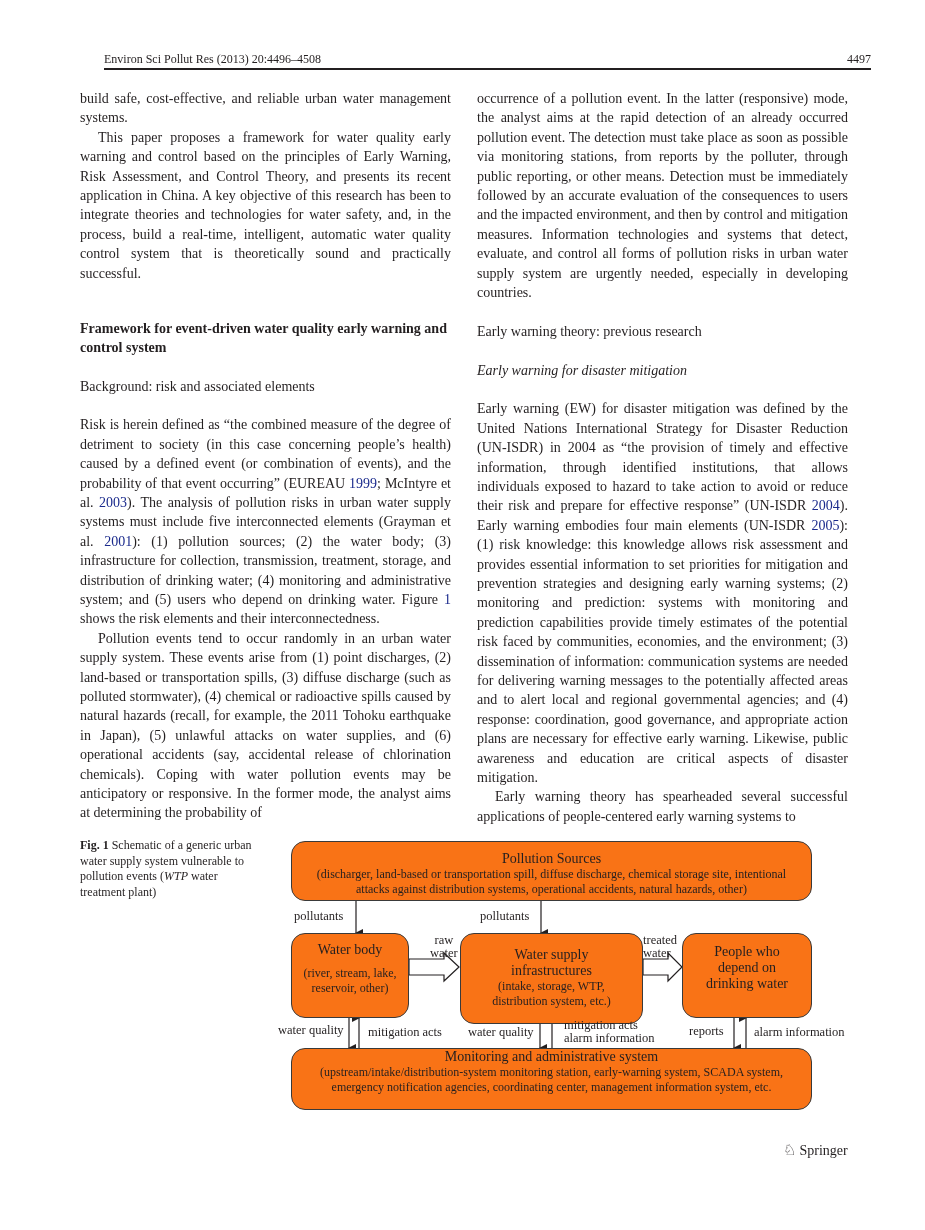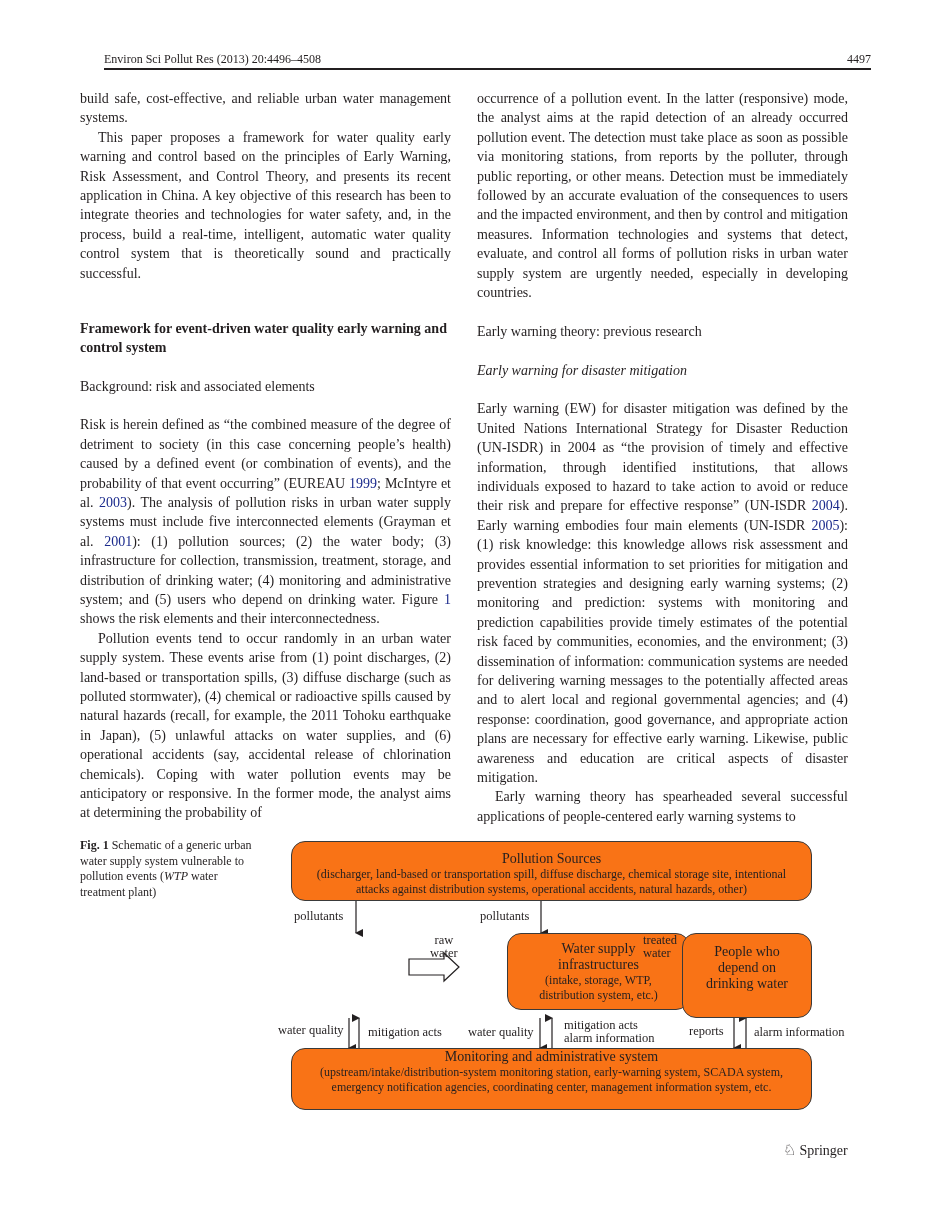--- a/index.html
+++ b/index.html
@@ -86,27 +86,31 @@
   </svg>
 
   <div class="box" style="left:21px; top:3px; width:521px; height:60px; padding-top:9px;">
     <div class="title">Pollution Sources</div>
     <div class="sub" style="padding:0 14px;">(discharger, land-based or transportation spill, diffuse discharge, chemical storage site, intentional attacks against distribution systems, operational accidents, natural hazards, other)</div>
   </div>
 
   <div class="lbl" style="left:24px; top:71px;">pollutants</div>
   <div class="lbl" style="left:210px; top:71px;">pollutants</div>
 
+  <div class="box" style="left:21px; top:95px; width:118px; height:85px; padding-top:8px;">
+    <div class="title" style="margin-bottom:8px;">Water body</div>
+    <div class="sub" style="padding:0 8px;">(river, stream, lake, reservoir, other)</div>
+  </div>
 
   <div class="lbl" style="left:160px; top:96px; text-align:center; line-height:13px;">
     <div>raw</div>
     <div>water</div>
   </div>
 
-  <div class="box" style="left:190px; top:95px; width:183px; height:77px; padding-top:7px;margin-left:47px;">
+  <div class="box" style="left:190px; top:95px; width:183px; height:91px; padding-top:13px;">
     <div class="title" style="padding:0 30px; line-height:16px;">Water supply infrastructures</div>
     <div class="sub" style="padding:0 10px;">(intake, storage, WTP, distribution system, etc.)</div>
   </div>
 
   <div class="lbl" style="left:373px; top:96px; text-align:left; line-height:13px;">
     <div>treated</div>
     <div>water</div>
   </div>
 
   <div class="box" style="left:412px; top:95px; width:130px; height:85px; padding-top:10px;">

